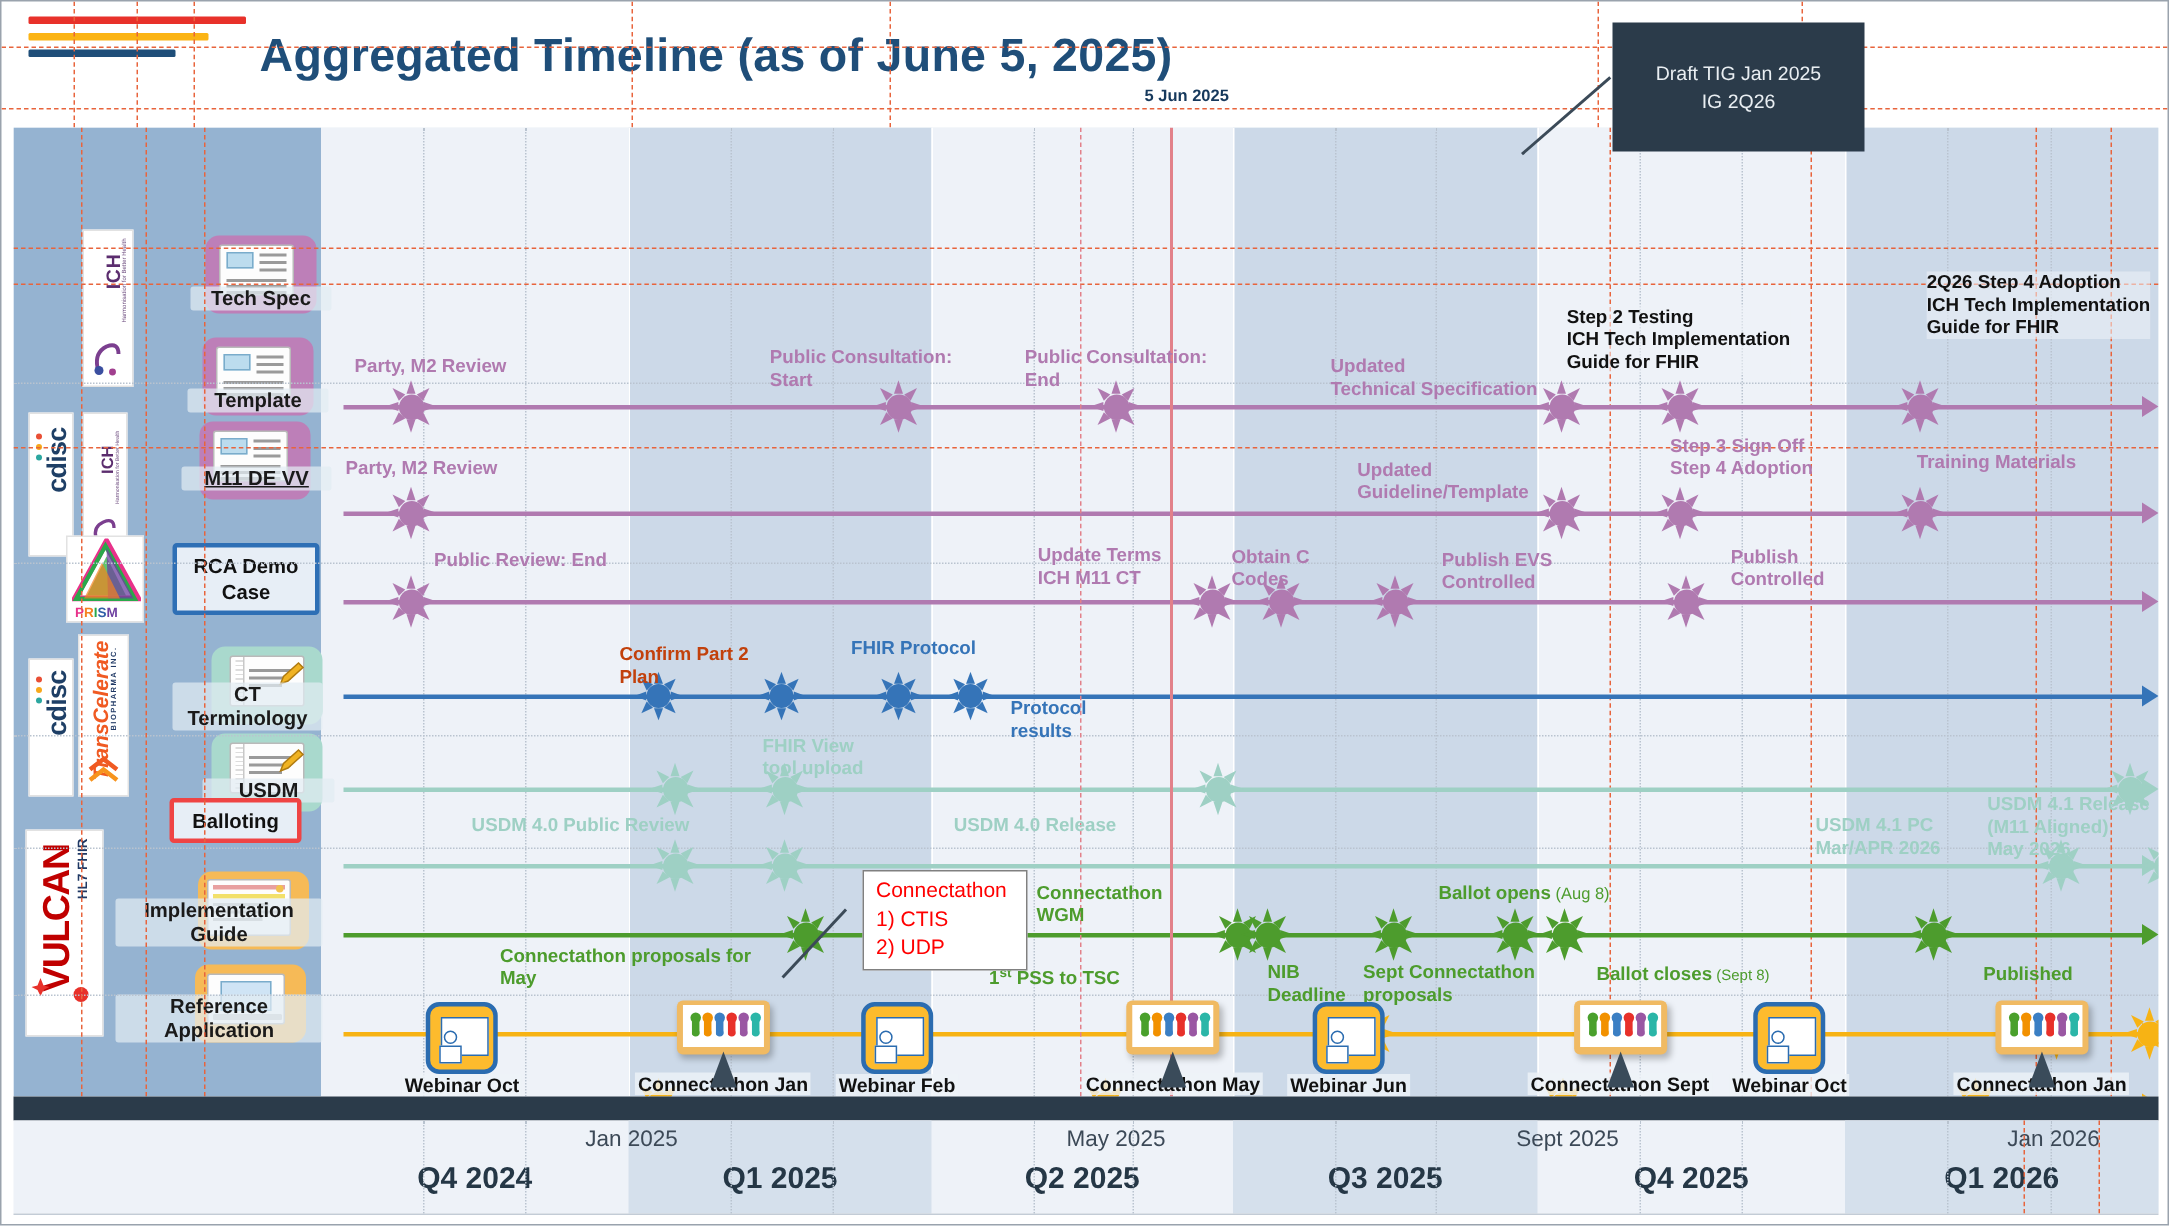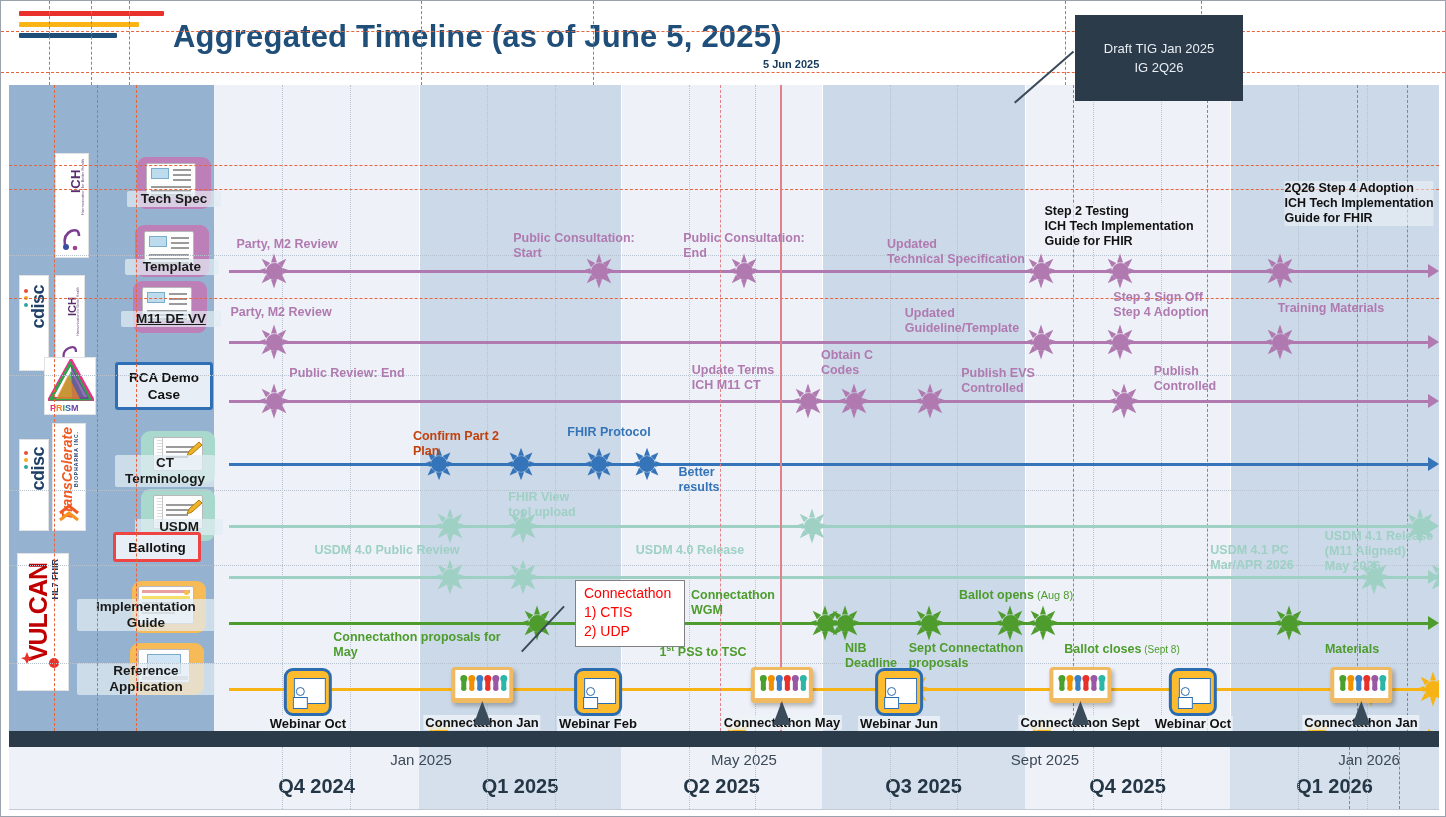--- a/index.html
+++ b/index.html
@@ -962,41 +962,41 @@
         <div class="lab" style="left: 1322px; top: 216px; color: rgb(176, 122, 176);">
           <div>Training Materials</div>
         </div>
         <div class="lab" style="left: 338px; top: 281px; color: rgb(176, 122, 176);">
           <div>Public Review: End</div>
         </div>
         <div class="lab" style="left: 724px; top: 278px; color: rgb(176, 122, 176);">
           <div>Update Terms</div>
           <div>ICH M11 CT</div>
         </div>
-        <div class="lab" style="left: 838px; top: 263px; color: rgb(176, 122, 176);">
+        <div class="lab" style="left: 838px; top: 279px; color: rgb(176, 122, 176);">
           <div>Obtain C</div>
           <div>Codes</div>
         </div>
         <div class="lab" style="left: 989px; top: 281px; color: rgb(176, 122, 176);">
           <div>Publish EVS</div>
           <div>Controlled</div>
         </div>
         <div class="lab" style="left: 1176px; top: 279px; color: rgb(176, 122, 176);">
           <div>Publish</div>
           <div>Controlled</div>
         </div>
         <div class="lab" style="left: 447px; top: 344px; color: #c2410c;">
           <div>Confirm Part 2</div>
           <div>Plan</div>
         </div>
         <div class="lab" style="left: 600px; top: 340px; color: rgb(53, 116, 184);">
           <div>FHIR Protocol</div>
         </div>
         <div class="lab" style="left: 690px; top: 380px; color: rgb(53, 116, 184);">
-          <div>Better</div>
+          <div>Protocol</div>
           <div>results</div>
         </div>
         <div class="lab" style="left: 533px; top: 405px; color: rgb(158, 208, 196);">
           <div>FHIR View</div>
           <div>tool upload</div>
         </div>
         <div class="lab" style="left: 378px; top: 458px; color: rgb(158, 208, 196);">
           <div>USDM 4.0 Public Review</div>
         </div>
         <div class="lab" style="left: 681px; top: 458px; color: rgb(158, 208, 196);">
@@ -1030,21 +1030,21 @@
           <div>Sept Connectathon</div>
           <div>proposals</div>
         </div>
         <div class="lab" style="left: 1007px; top: 503px; color: rgb(77, 156, 45);">
           <div><span>Ballot opens</span><span style="font-weight: normal; font-size: 11px;"> (Aug 8)</span></div>
         </div>
         <div class="lab" style="left: 1113px; top: 557px; color: rgb(77, 156, 45);">
           <div><span>Ballot closes</span><span style="font-weight: normal; font-size: 10px;"> (Sept 8)</span></div>
         </div>
         <div class="lab" style="left: 1343px; top: 557px; color: rgb(77, 156, 45);">
-          <div>Materials</div>
+          <div>Published</div>
         </div>
       </div>
 
     <div class="callout-white" style="left:566px;top:495px;width:110px;z-index:40;">
       <div>Connectathon</div>
       <div>1) CTIS</div>
       <div>2) UDP</div>
     </div>
     <div class="leader" style="left:512px;top:566px;width:62px;transform:rotate(-47deg);"></div>
 

